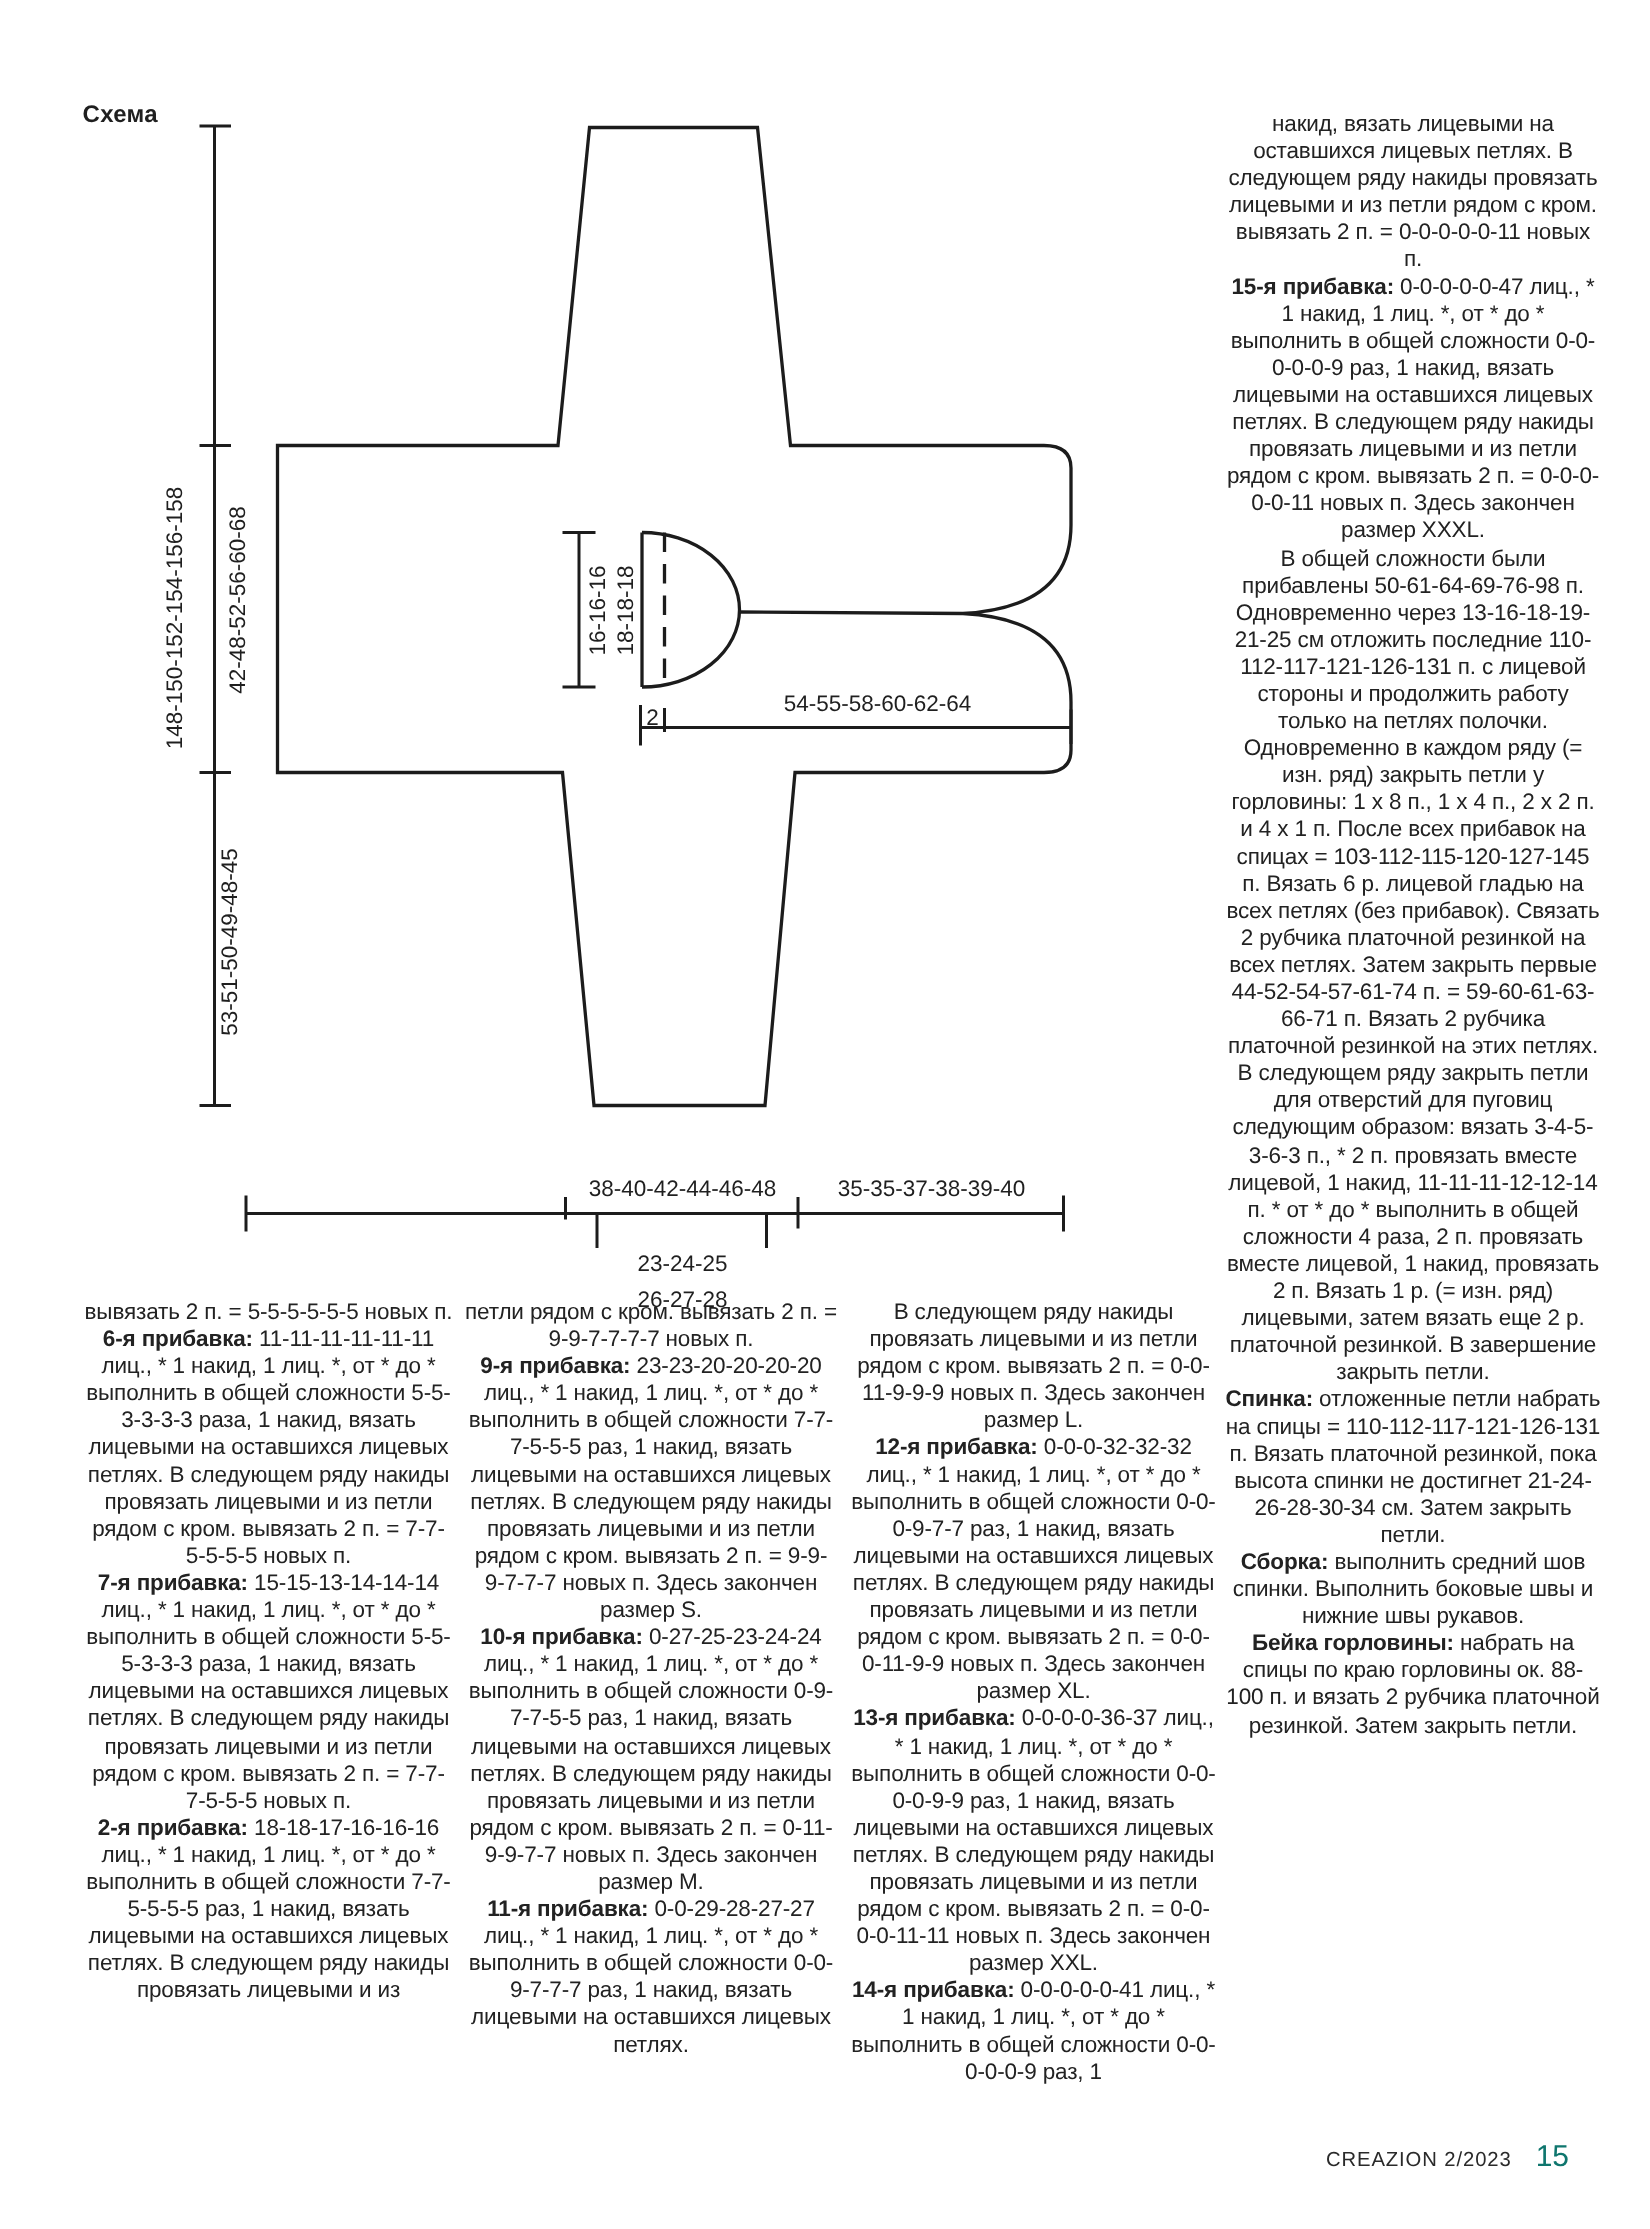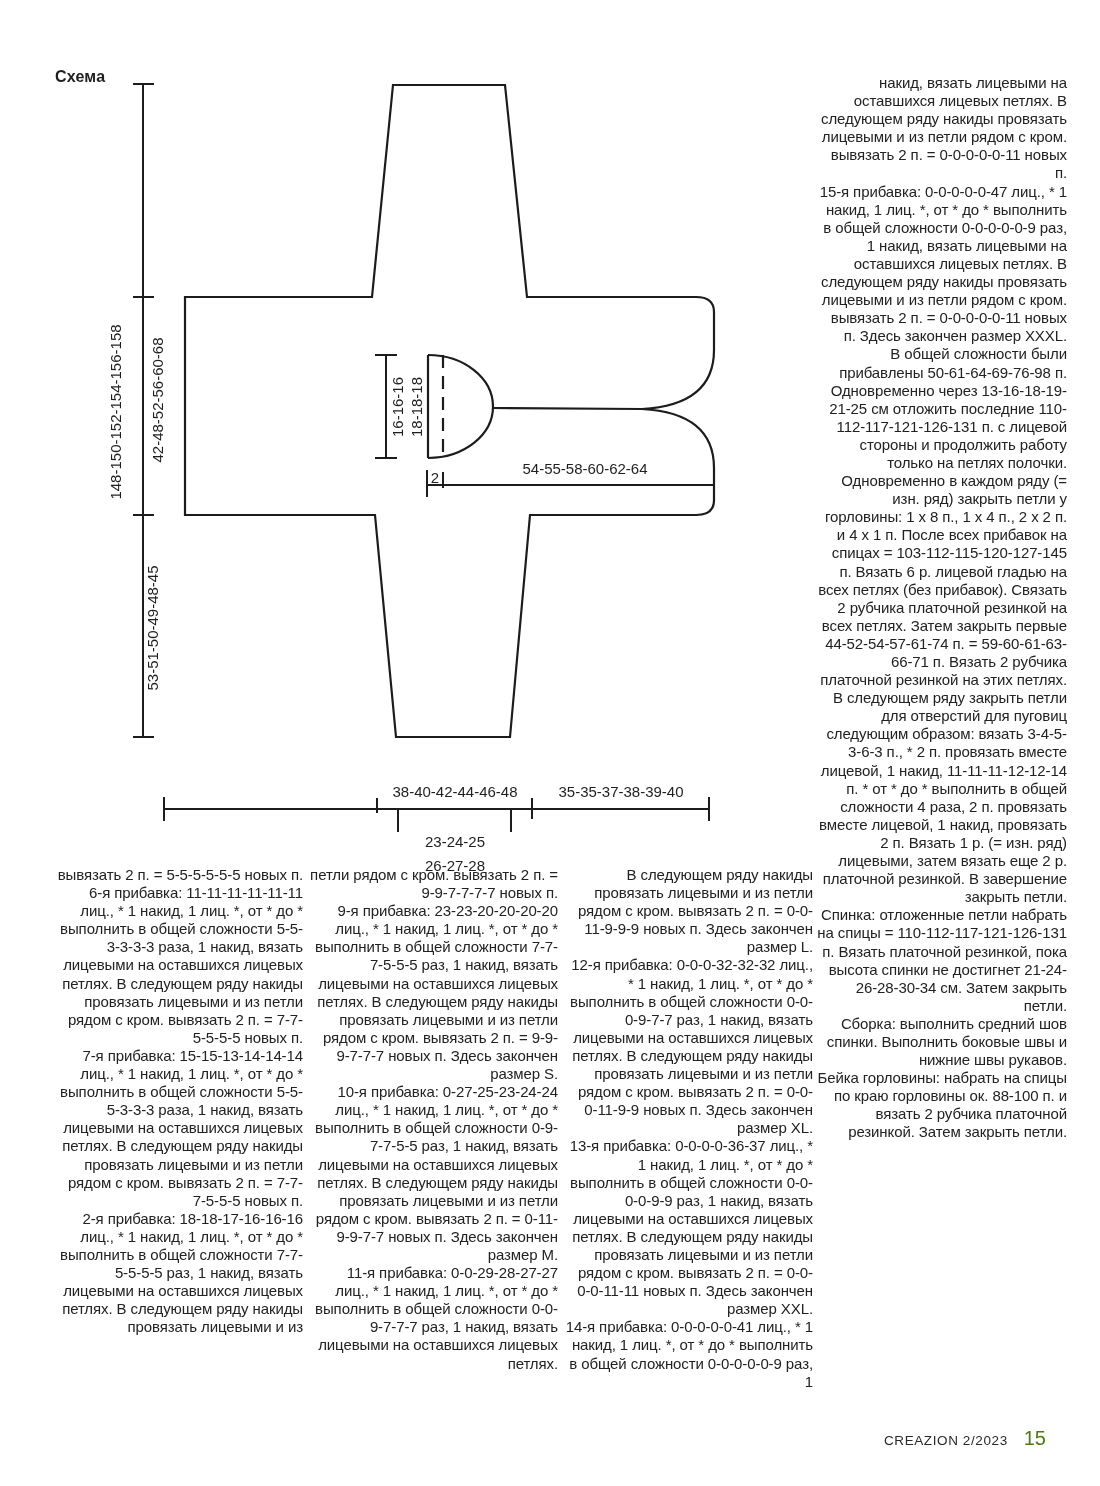--- a/index.html
+++ b/index.html
@@ -12,40 +12,40 @@
     overflow:hidden;
     margin:0 auto;
   }
   .schema-title{
     position:absolute;left:55px;top:68px;
     font-size:16px;font-weight:700;letter-spacing:.2px;
   }
   .col{
     position:absolute;width:248px;
     font-size:15px;line-height:18.1px;letter-spacing:-0.1px;
-    text-align:right;color:#222;
+    text-align:center;color:#222;
   }
   .col-1{left:55px;top:866px;}
   .col-2{left:310px;top:866px;}
   .col-3{left:565px;top:866px;}
   .col-4{left:817px;top:74px;width:250px;}
   .para{margin:0;}
-  .para strong{font-weight:400;}
+  .para strong{font-weight:700;}
   .diagram-svg{position:absolute;left:40px;top:60px;}
   .diagram-svg line,.diagram-svg path{stroke:#1c1c1c;fill:none;}
   .diagram-svg text{
     font-family:"Liberation Sans",sans-serif;
     font-size:15px;fill:#1f1f1f;letter-spacing:0;
   }
   .footer{
     position:absolute;right:54px;top:1427px;
     display:flex;align-items:baseline;gap:16px;
   }
   .footer .mag{font-size:13.5px;letter-spacing:.6px;color:#2a2a2a;}
-  .footer .pg{font-size:20px;color:#4d7c0f;}
+  .footer .pg{font-size:20px;color:#0f766e;}
 </style>
 </head>
 <body>
 
 <div class="page">
 
   <div class="schema-title">Схема</div>
 
   <svg class="diagram-svg" width="720" height="815" viewBox="0 0 720 815" xmlns="http://www.w3.org/2000/svg">
 

